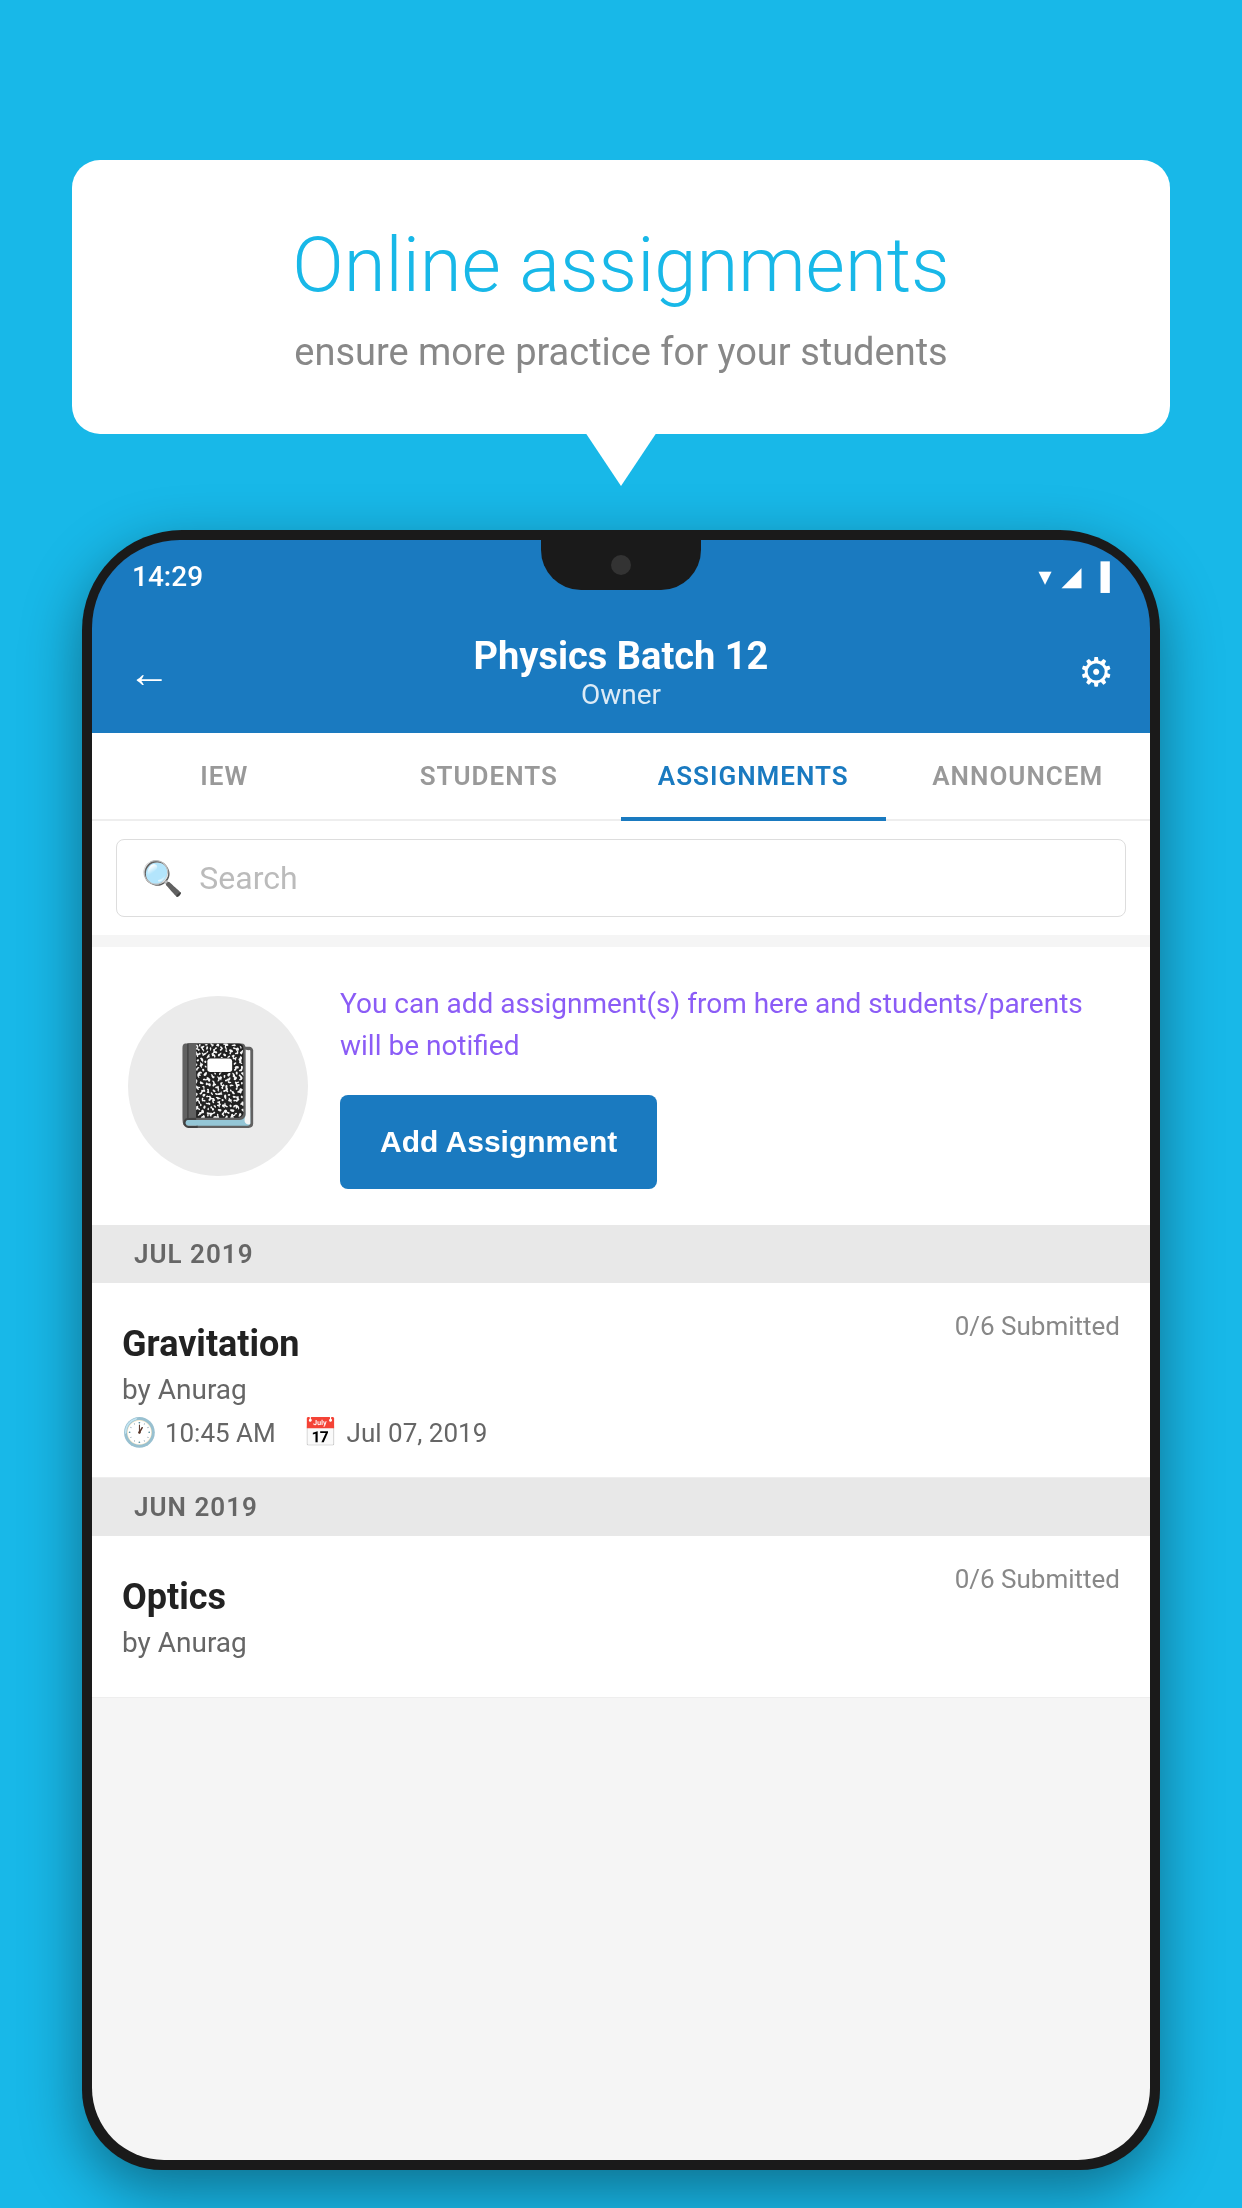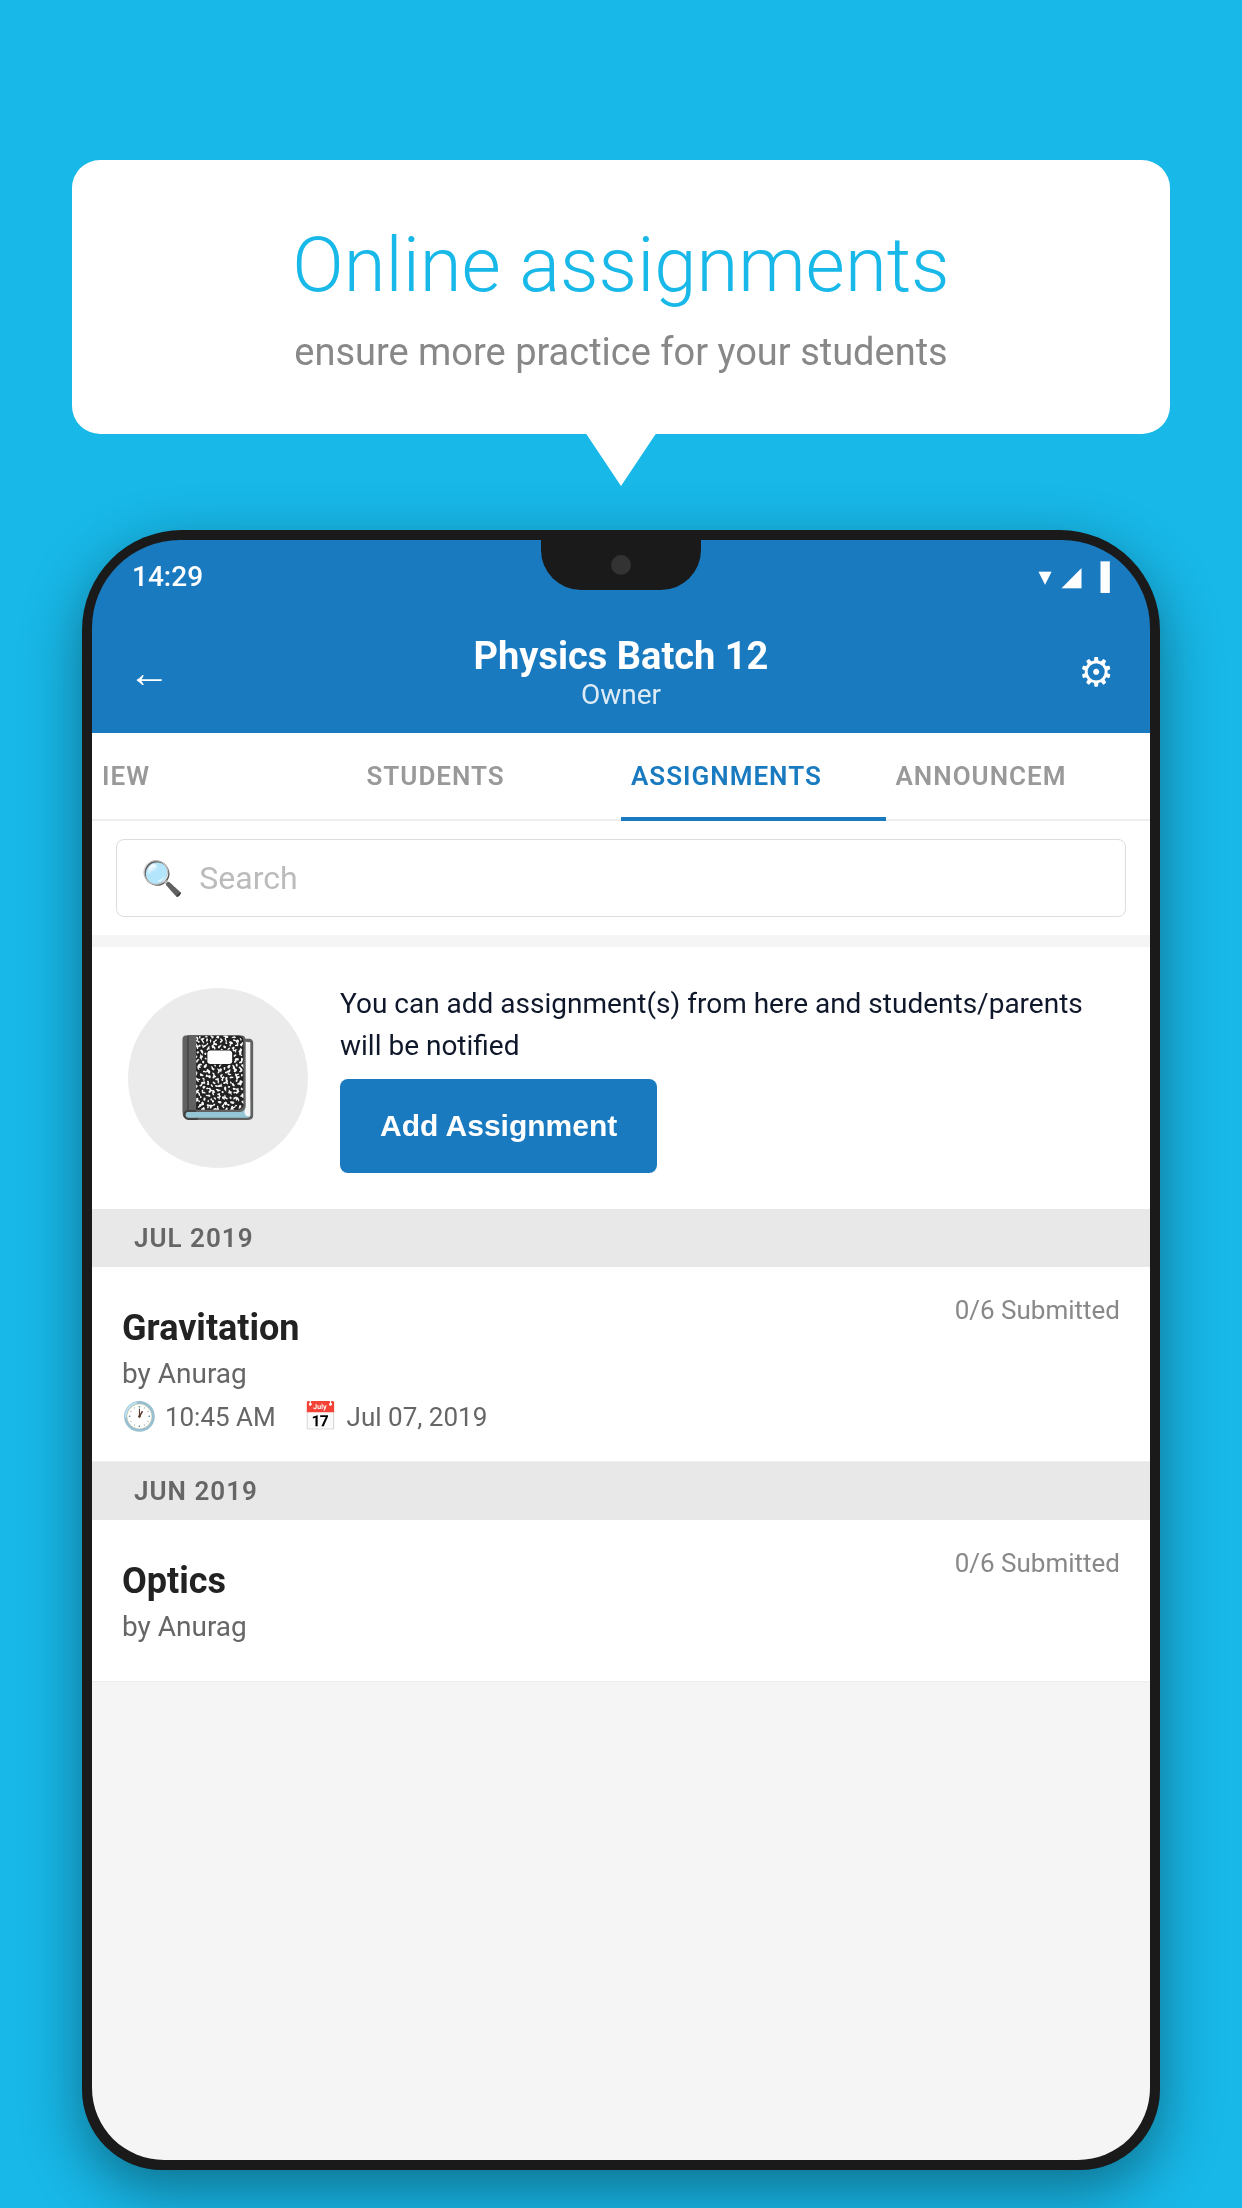--- a/index.html
+++ b/index.html
@@ -163,20 +163,21 @@
     
     .tabs-bar {
       background: white;
       display: flex;
       border-bottom: 2px solid #eee;
     }
 
     .tab-item {
       flex: 1;
       padding: 28px 10px;
+      text-align: center;
       font-size: 26px;
       font-weight: 600;
       color: #999;
       letter-spacing: 1px;
       position: relative;
     }
 
     .tab-item.active {
       color: #1A7AC0;
     }
@@ -248,23 +249,23 @@
     .notebook-icon {
       font-size: 80px;
     }
 
     .promo-right {
       flex: 1;
     }
 
     .promo-text {
       font-size: 28px;
-      color: #0f172a;
+      color: #8b5cf6;
       line-height: 1.5;
-      margin-bottom: 12px;
+      margin-bottom: 28px;
     }
 
     .add-assignment-btn {
       background: #1A7AC0;
       color: white;
       border: none;
       border-radius: 8px;
       padding: 30px 40px;
       font-size: 30px;
       font-weight: 600;

